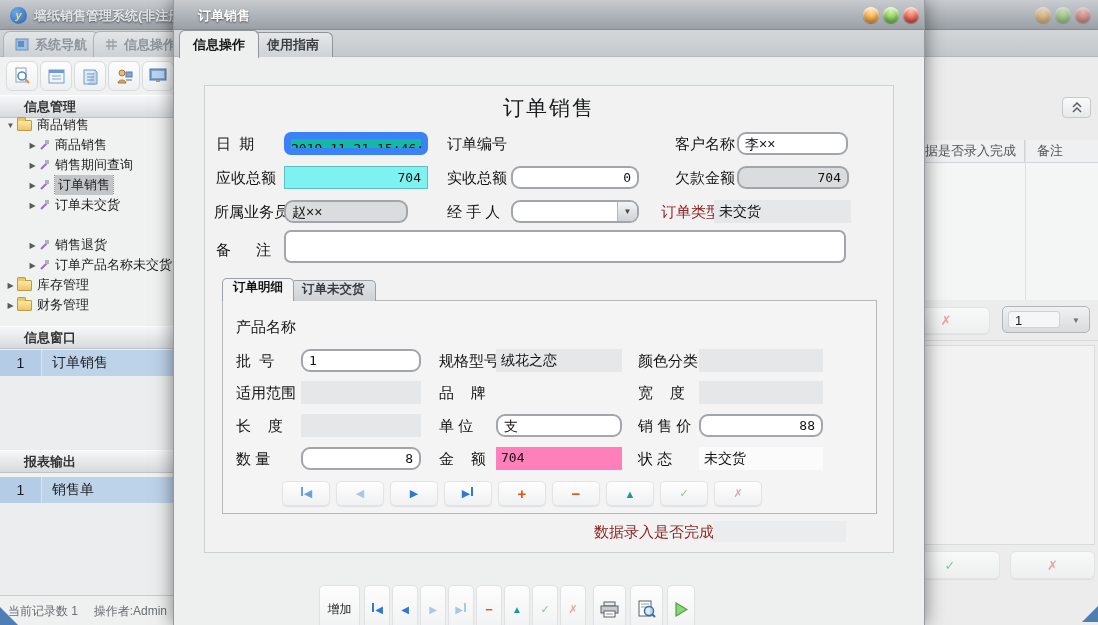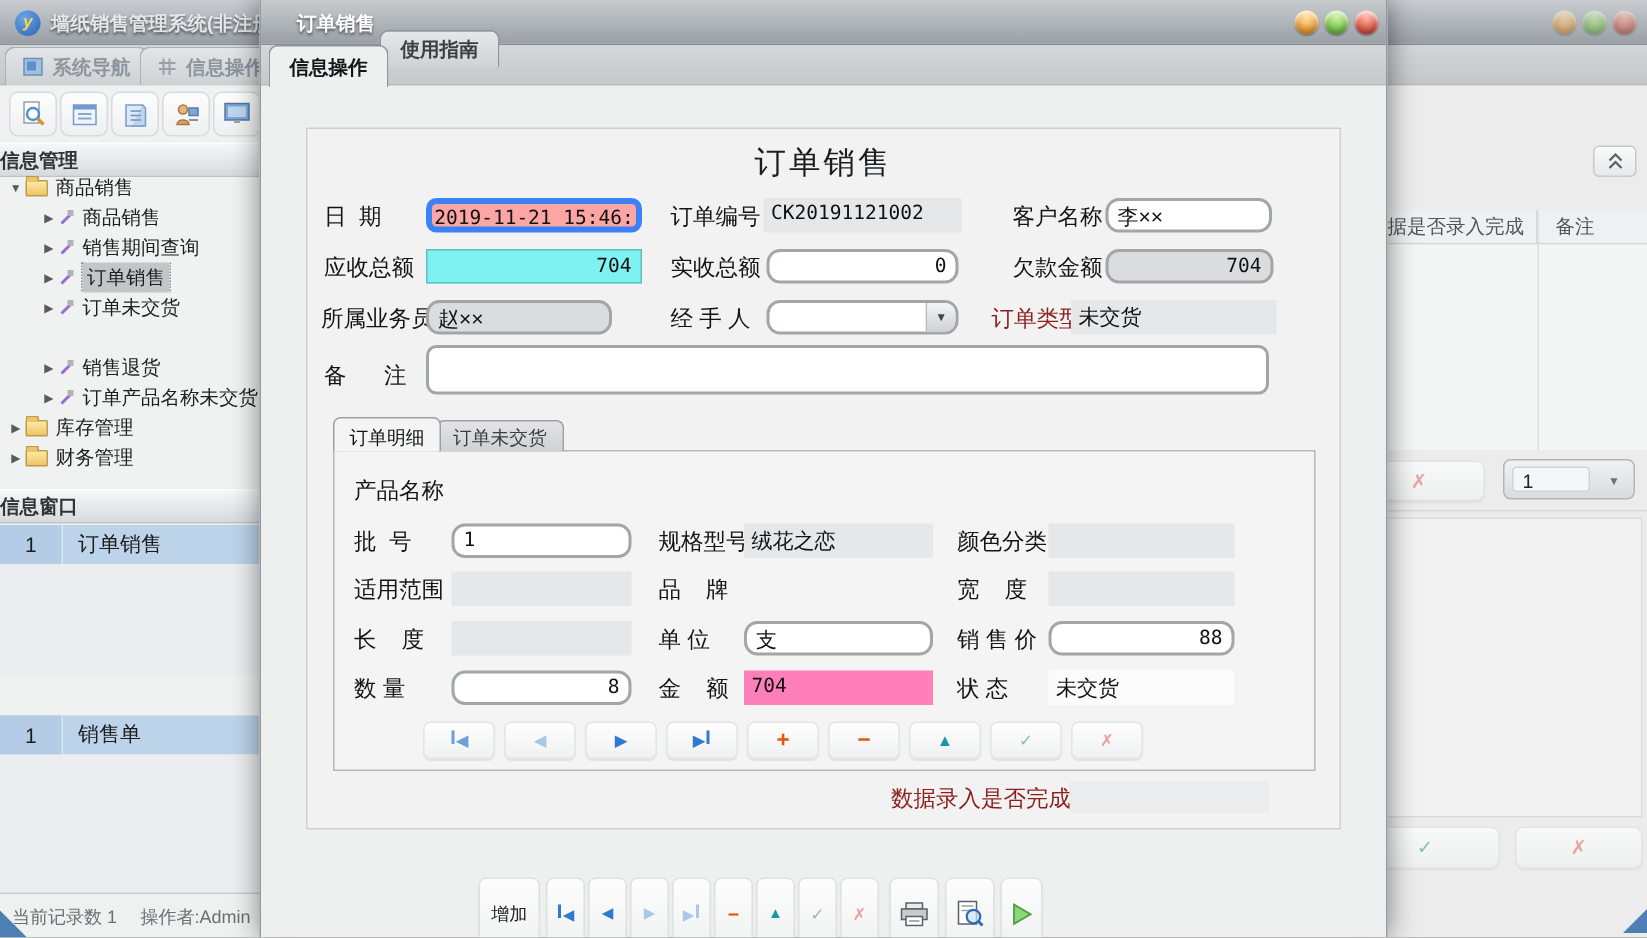--- a/index.html
+++ b/index.html
@@ -14,21 +14,21 @@
   .mac.orange{background:radial-gradient(circle at 50% 28%,#ffe0a0,#f0a23c 62%,#cf7d18)}
   .mac.green{background:radial-gradient(circle at 50% 28%,#d0f0a8,#7cc84e 62%,#4e9a28)}
   .mac.red{background:radial-gradient(circle at 50% 28%,#ffb8a8,#e05a48 62%,#b02818)}
   .macs.faded{opacity:.55}
   .maintabsbg{position:absolute;left:0;top:30px;width:1098px;height:27px;background:linear-gradient(#d3d6d9,#c3c7ca);border-bottom:1px solid #b3b7bb}
   .mtab{position:absolute;top:31px;height:26px;display:flex;align-items:center;gap:6px;padding:0 11px;background:linear-gradient(#e3e6e8,#cdd1d4);border:1px solid #adb2b6;border-bottom:none;border-radius:7px 7px 0 0;color:#8d959d;font-weight:bold;font-size:13px;white-space:nowrap}
   .maincontent{position:absolute;left:173px;top:57px;width:925px;height:568px;background:#ececed}
   
   .sidebar{position:absolute;left:0;top:57px;width:173px;height:568px;background:#f0f1f1;overflow:hidden}
   .toolbtn{position:absolute;top:4px;width:32px;height:30px;background:linear-gradient(#fdfdfd,#eef0f1);border:1px solid #d8dbdd;border-radius:6px;display:flex;align-items:center;justify-content:center}
-  .sechdr{position:absolute;left:0;width:173px;height:23px;background:linear-gradient(#f6f7f8,#d7dadd);border-top:1px solid #fdfdfd;border-bottom:1px solid #bfc3c6;font-weight:bold;font-size:13px;color:#333;line-height:21px;padding-left:0}
+  .sechdr{position:absolute;left:0;width:173px;height:23px;background:linear-gradient(#f6f7f8,#d7dadd);border-top:1px solid #fdfdfd;border-bottom:1px solid #bfc3c6;font-weight:bold;font-size:13px;color:#333;line-height:21px;padding-left:24px}
   .treerow{position:absolute;left:0;width:173px;height:20px;display:flex;align-items:center;font-size:13px;color:#1e1e1e;white-space:nowrap;overflow:hidden}
   .tarrow{font-size:8px;color:#5a5a5a;width:13px;text-align:center;flex:none}
   .folder{width:15px;height:11px;background:linear-gradient(#fceaa6,#eec564);border:1px solid #bf9a48;border-radius:1px;position:relative;margin-right:5px;flex:none}
   .folder:before{content:"";position:absolute;left:-1px;top:-4px;width:7px;height:3px;background:#eec564;border:1px solid #bf9a48;border-bottom:none;border-radius:2px 2px 0 0}
   .toolic{margin-right:4px;flex:none}
   .sel{background:#c3c6c9;outline:1px dotted #8a8f94;padding:1px 3px}
   .bluerow{position:absolute;left:0;width:173px;height:26px;background:#bdd3ea;display:flex;font-size:14px;align-items:center;color:#1c1c1c}
   .bluerow .num{width:42px;text-align:center;border-right:1px solid #d9e5f3;background:#b4cce6;height:100%;line-height:26px;flex:none}
   .bluerow .lab{padding-left:10px}
   .filler{position:absolute;left:0;width:173px;background:#ebedee}
@@ -44,40 +44,40 @@
   .dropdown{position:absolute;left:1002px;top:306px;width:88px;height:27px;background:linear-gradient(#eff1f2,#d9dbdd);border:1px solid #b2b6b9;border-radius:5px}
   .dropdown .val{position:absolute;left:5px;top:4px;bottom:4px;width:52px;background:#f5f6f7;border:1px solid #cfd3d5;border-radius:3px;font-size:13px;padding:1px 0 0 6px;color:#222}
   .dropdown .da{position:absolute;right:9px;top:9px;font-size:8px;color:#6d7277}
   .hsep{position:absolute;left:898px;top:340px;width:200px;height:1px;background:#d6d8da}
   .lowerpanel{position:absolute;left:898px;top:345px;width:197px;height:200px;background:#f1f2f1;border:1px solid #d9dbdd;border-left:none}
   
   .dialog{position:absolute;left:173px;top:0;width:752px;height:625px;background:#eef0ef;border-left:1px solid #94999e;border-right:1px solid #94999e;box-shadow:0 0 18px rgba(0,0,0,.5);z-index:10}
   .dtitle{position:absolute;left:0;top:0;width:100%;height:30px;background:linear-gradient(#c7cbce,#9aa0a6);border-bottom:1px solid #878d93}
   .dtitle .t{position:absolute;left:24px;top:7px;color:#fff;font-weight:bold;font-size:13px;text-shadow:0 1px 2px rgba(50,55,60,.8)}
   .dtabsbg{position:absolute;left:0;top:30px;width:100%;height:27px;background:linear-gradient(#d4d7da,#c5c9cc);border-bottom:1px solid #b6babe}
-  .dtab{position:absolute;height:25px;top:20px;padding:0 13px;display:flex;align-items:center;background:linear-gradient(#e5e7e9,#cfd3d6);border:1px solid #8f959b;border-bottom:none;border-radius:6px 6px 0 0;font-size:13px;font-weight:bold;color:#3c4044;z-index:2}
+  .dtab{position:absolute;height:25px;top:32px;padding:0 13px;display:flex;align-items:center;background:linear-gradient(#e5e7e9,#cfd3d6);border:1px solid #8f959b;border-bottom:none;border-radius:6px 6px 0 0;font-size:13px;font-weight:bold;color:#3c4044;z-index:2}
   .dtab.active{top:30px;height:28px;background:#eef0ef;z-index:3;color:#141618}
   .formpanel{position:absolute;left:30px;top:85px;width:690px;height:468px;background:#f1f2f1;border:1px solid #cdd0d2}
   .ftitle{position:absolute;left:30px;top:94px;width:690px;text-align:center;font-size:21px;color:#1b1d1f;letter-spacing:2px}
   .lbl{position:absolute;font-size:15px;color:#141414;white-space:pre}
   .lbl.red{color:#8b1e1e}
   .fld{position:absolute;height:23px;font-size:14px;line-height:20px;white-space:pre;overflow:hidden;color:#111}
   .fw{background:#fff;border:2px solid #a2a6aa;border-radius:9px;padding:0 6px}
   .fg{background:#dbdcdd;border:2px solid #a2a6aa;border-radius:9px;padding:0 6px}
-  .fdate{background:#fca5a5;border:4px solid #3b82f6;border-radius:7px;text-align:center}
+  .fdate{background:#14b8a6;border:7px solid #3b82f6;border-radius:7px;text-align:center}
   .fflat{background:#e6e7e8;padding:1px 5px}
   .fcyan{background:#7ef2f0;border:1px solid #5fbebe;padding:1px 6px;text-align:right}
   .fp1{background:#f3a8d4;padding:1px 5px}
   .fp2{background:#ff7fba;padding:1px 5px}
   .fwf{background:#fbfbfb;padding:1px 5px}
   .tr{text-align:right}
   .mono{font-family:"DejaVu Sans Mono","Liberation Mono",monospace;font-size:13px}
   .combo{position:absolute;height:23px;background:#fff;border:2px solid #a2a6aa;border-radius:9px}
   .combo .btn{position:absolute;right:0;top:0;bottom:0;width:20px;background:linear-gradient(#f3f4f5,#ced2d5);border-left:1px solid #b4b8bc;border-radius:0 7px 7px 0;display:flex;align-items:center;justify-content:center;font-size:8px;color:#444}
-  .ttab{position:absolute;height:21px;top:280px;padding:0 10px;font-size:12.5px;font-weight:normal;border:1px solid #9aa0a5;border-bottom:none;border-radius:5px 5px 0 0;background:linear-gradient(#e2e4e6,#ced2d5);color:#3a3e42;display:flex;align-items:flex-end;z-index:2}
+  .ttab{position:absolute;height:21px;top:280px;padding:0 10px;font-size:12.5px;font-weight:bold;border:1px solid #9aa0a5;border-bottom:none;border-radius:5px 5px 0 0;background:linear-gradient(#e2e4e6,#ced2d5);color:#3a3e42;display:flex;align-items:flex-start;z-index:2}
   .ttab.active{top:278px;height:23px;background:#f3f4f3;z-index:3;color:#101214}
   .detpanel{position:absolute;left:48px;top:300px;width:655px;height:214px;border:1px solid #b5b9bc;background:#f3f4f3}
   .navbtn{position:absolute;top:481px;width:48px;height:25px;background:linear-gradient(#fefefe,#f0f1f2);border:1px solid #e2e4e6;border-radius:5px;display:flex;align-items:center;justify-content:center;font-size:11px;box-shadow:0 1px 1px rgba(0,0,0,.08)}
   .bar{display:inline-block;width:2px;height:9px;background:currentColor;margin:0 1px;vertical-align:1px}
   .c-blue{color:#2e7ad0}.c-mblue{color:#6aa0dc}.c-lblue{color:#a9c7e9}.c-orange{color:#e8520f;font-weight:bold;font-size:15px}.c-teal{color:#1899ab}.c-green{color:#8cc49a}.c-pink{color:#e8a2a2}
   .btool{position:absolute;top:585px;height:48px;background:linear-gradient(#fdfdfd,#f0f1f2);border:1px solid #dfe1e3;border-radius:5px;display:flex;align-items:center;justify-content:center;font-size:12px;box-shadow:0 1px 1px rgba(0,0,0,.07)}
   .redfield{position:absolute;left:539px;top:521px;width:133px;height:21px;background:#ebeced}
 </style>
 </head>
 <body>
@@ -213,20 +213,21 @@
       <span>财务管理</span>
     </div>
 
     <div class="sechdr" style="top:269px">信息窗口</div>
     <div class="bluerow" style="top:293px">
       <span class="num">1</span>
       <span class="lab">订单销售</span>
     </div>
     <div class="filler" style="top:319px;height:74px"></div>
 
+    <div class="sechdr" style="top:393px">报表输出</div>
     <div class="bluerow" style="top:420px">
       <span class="num">1</span>
       <span class="lab">销售单</span>
     </div>
     <div class="filler" style="top:446px;height:92px"></div>
 
     <div class="sstatus">
       <span>当前记录数 1</span>
       <span>操作者:Admin</span>
     </div>
@@ -275,21 +276,20 @@
     <div class="dtab" style="left:79px">
       <span>使用指南</span>
     </div>
 
     <div class="formpanel"></div>
     <div class="ftitle">订单销售</div>
 
     <span class="lbl" style="left:42px;top:135px">日  期</span>
     <div class="fld fdate mono" style="left:110px;top:132px;width:144px">2019-11-21 15:46:</div>
     <span class="lbl" style="left:273px;top:135px">订单编号</span>
-    <div class="fld fflat mono" style="left:335px;top:132px;width:132px">CK20191121002</div>
     <span class="lbl" style="left:501px;top:135px">客户名称</span>
     <div class="fld fw" style="left:563px;top:132px;width:111px">李××</div>
 
     <span class="lbl" style="left:42px;top:169px">应收总额</span>
     <div class="fld fcyan mono" style="left:110px;top:166px;width:144px">704</div>
     <span class="lbl" style="left:273px;top:169px">实收总额</span>
     <div class="fld fw tr mono" style="left:337px;top:166px;width:128px">0</div>
     <span class="lbl" style="left:501px;top:169px">欠款金额</span>
     <div class="fld fg tr mono" style="left:563px;top:166px;width:112px">704</div>
 

